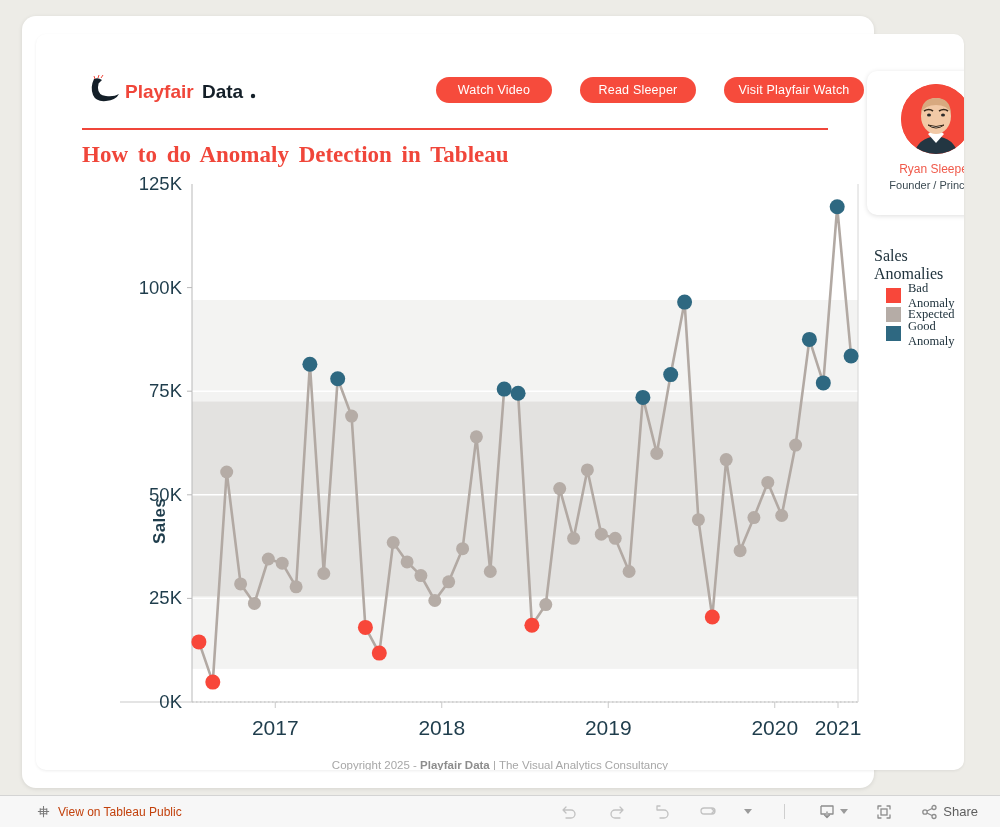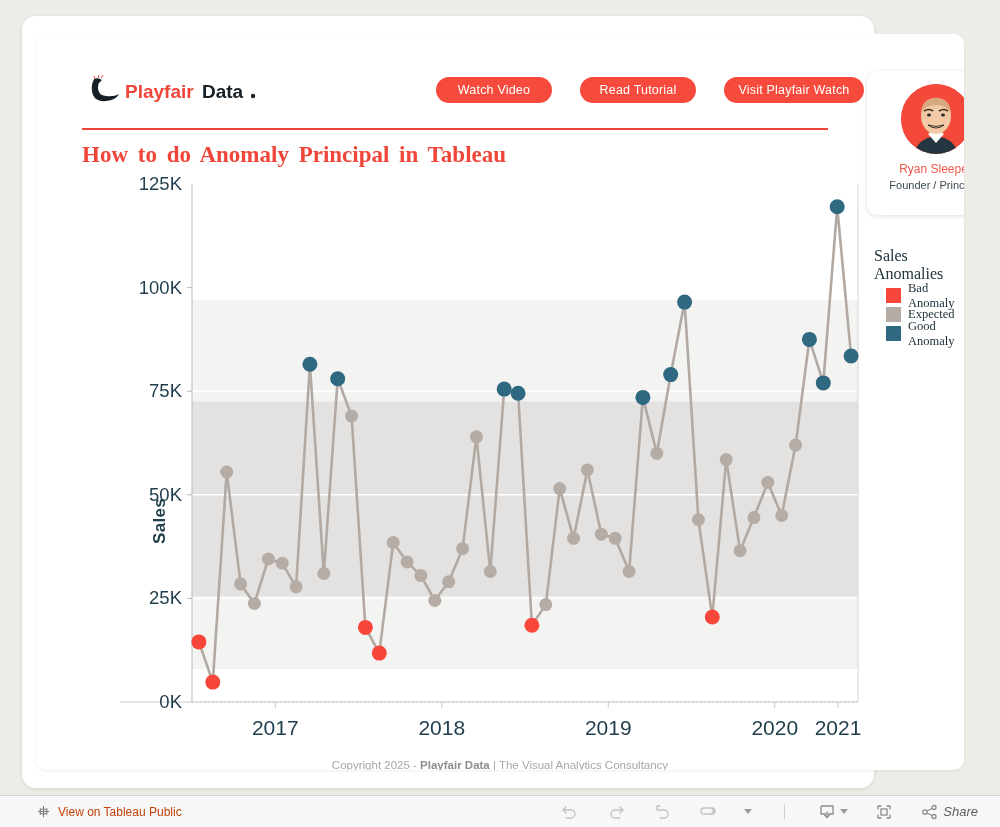--- a/index.html
+++ b/index.html
@@ -91,21 +91,21 @@
 
   
   .toolbar {
     position: absolute; left: 0; bottom: 0;
     width: 1000px; height: 32px;
     background: #f7f7f7; border-top: 1px solid #d4d4d4;
     display: flex; align-items: center;
   }
   .tb-left { display: flex; align-items: center; gap: 7px; margin-left: 36px; }
   .tb-left-label { font-size: 12px; color: #c2410c; }
-  .tb-right { margin-left: auto; display: flex; align-items: center; gap: 26px; margin-right: 22px; font-style: italic; }
+  .tb-right { margin-left: auto; display: flex; align-items: center; gap: 26px; margin-right: 22px; }
   .tb-btn { display: flex; align-items: center; gap: 3px; cursor: pointer; color: #b6b6b6; }
   .tb-sep { width: 1px; height: 15px; background: #cfcfcf; margin: 0 6px; }
   .tb-share-label { font-size: 13px; color: #5e5e5e; }
   .caret { width: 0; height: 0; border-left: 4px solid transparent; border-right: 4px solid transparent; border-top: 5px solid #9b9b9b; }
 </style>
 </head>
 <body>
 
 <div id="root">
 
@@ -118,26 +118,26 @@
         <circle cx="14" cy="10" r="1.5" fill="#fff"></circle>
         <path d="M12 4 l1 -3 M15 4 l2 -3 M9 5 l-1 -3" stroke="#f0463a" stroke-width="1" fill="none"></path>
         <text x="39" y="24" font-family="Liberation Sans, sans-serif" font-size="19" font-weight="bold" fill="#f0463a">Playfair</text>
         <text x="116" y="24" font-family="Liberation Sans, sans-serif" font-size="19" font-weight="bold" fill="#141f28">Data</text>
         <circle cx="167" cy="22" r="2.2" fill="#141f28"></circle>
       </svg>
     </div>
 
     <div class="btn-row">
       <button class="pill w1">Watch Video</button>
-      <button class="pill w2">Read Tutorial</button>
+      <button class="pill w2">Read Sleeper</button>
       <button class="pill w3">Visit Playfair Watch</button>
     </div>
 
     <div class="hr-red"></div>
-    <div class="viz-title">How to do Anomaly Principal in Tableau</div>
+    <div class="viz-title">How to do Anomaly Detection in Tableau</div>
 
     <div class="author-card">
       <div class="avatar">
         <svg width="70" height="70" viewBox="0 0 70 70">
           <circle cx="35" cy="35" r="35" fill="#f4483a"></circle>
           <path d="M13 70 q4 -16 22 -18 q18 2 22 18 Z" fill="#233642"></path>
           <path d="M27 50 l8 9 l8 -9 l-5 -4 h-6 Z" fill="#ffffff"></path>
           <ellipse cx="35" cy="32" rx="15" ry="18" fill="#f2c9a6"></ellipse>
           <path d="M20 29 q1 -15 15 -15 q14 0 15 15 q-4 -8 -15 -8 q-11 0 -15 8 Z" fill="#d8a97f"></path>
           <ellipse cx="28" cy="31" rx="2" ry="1.6" fill="#2b2b2b"></ellipse>

